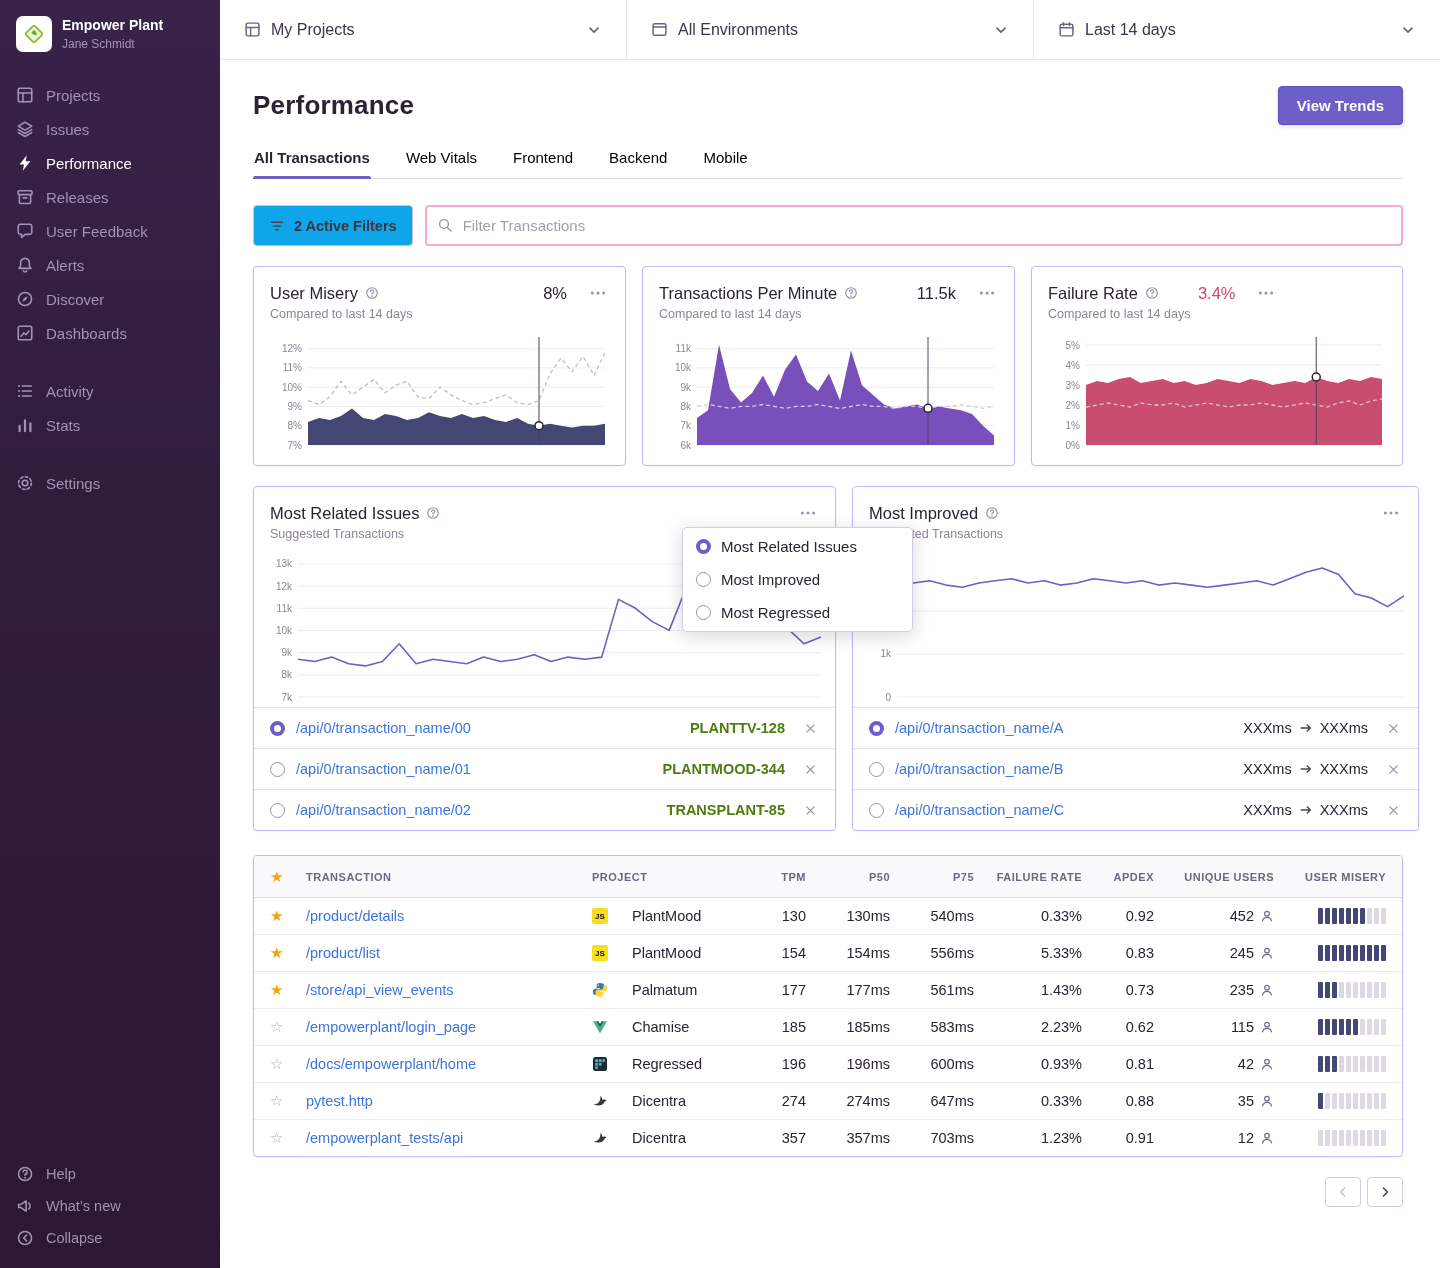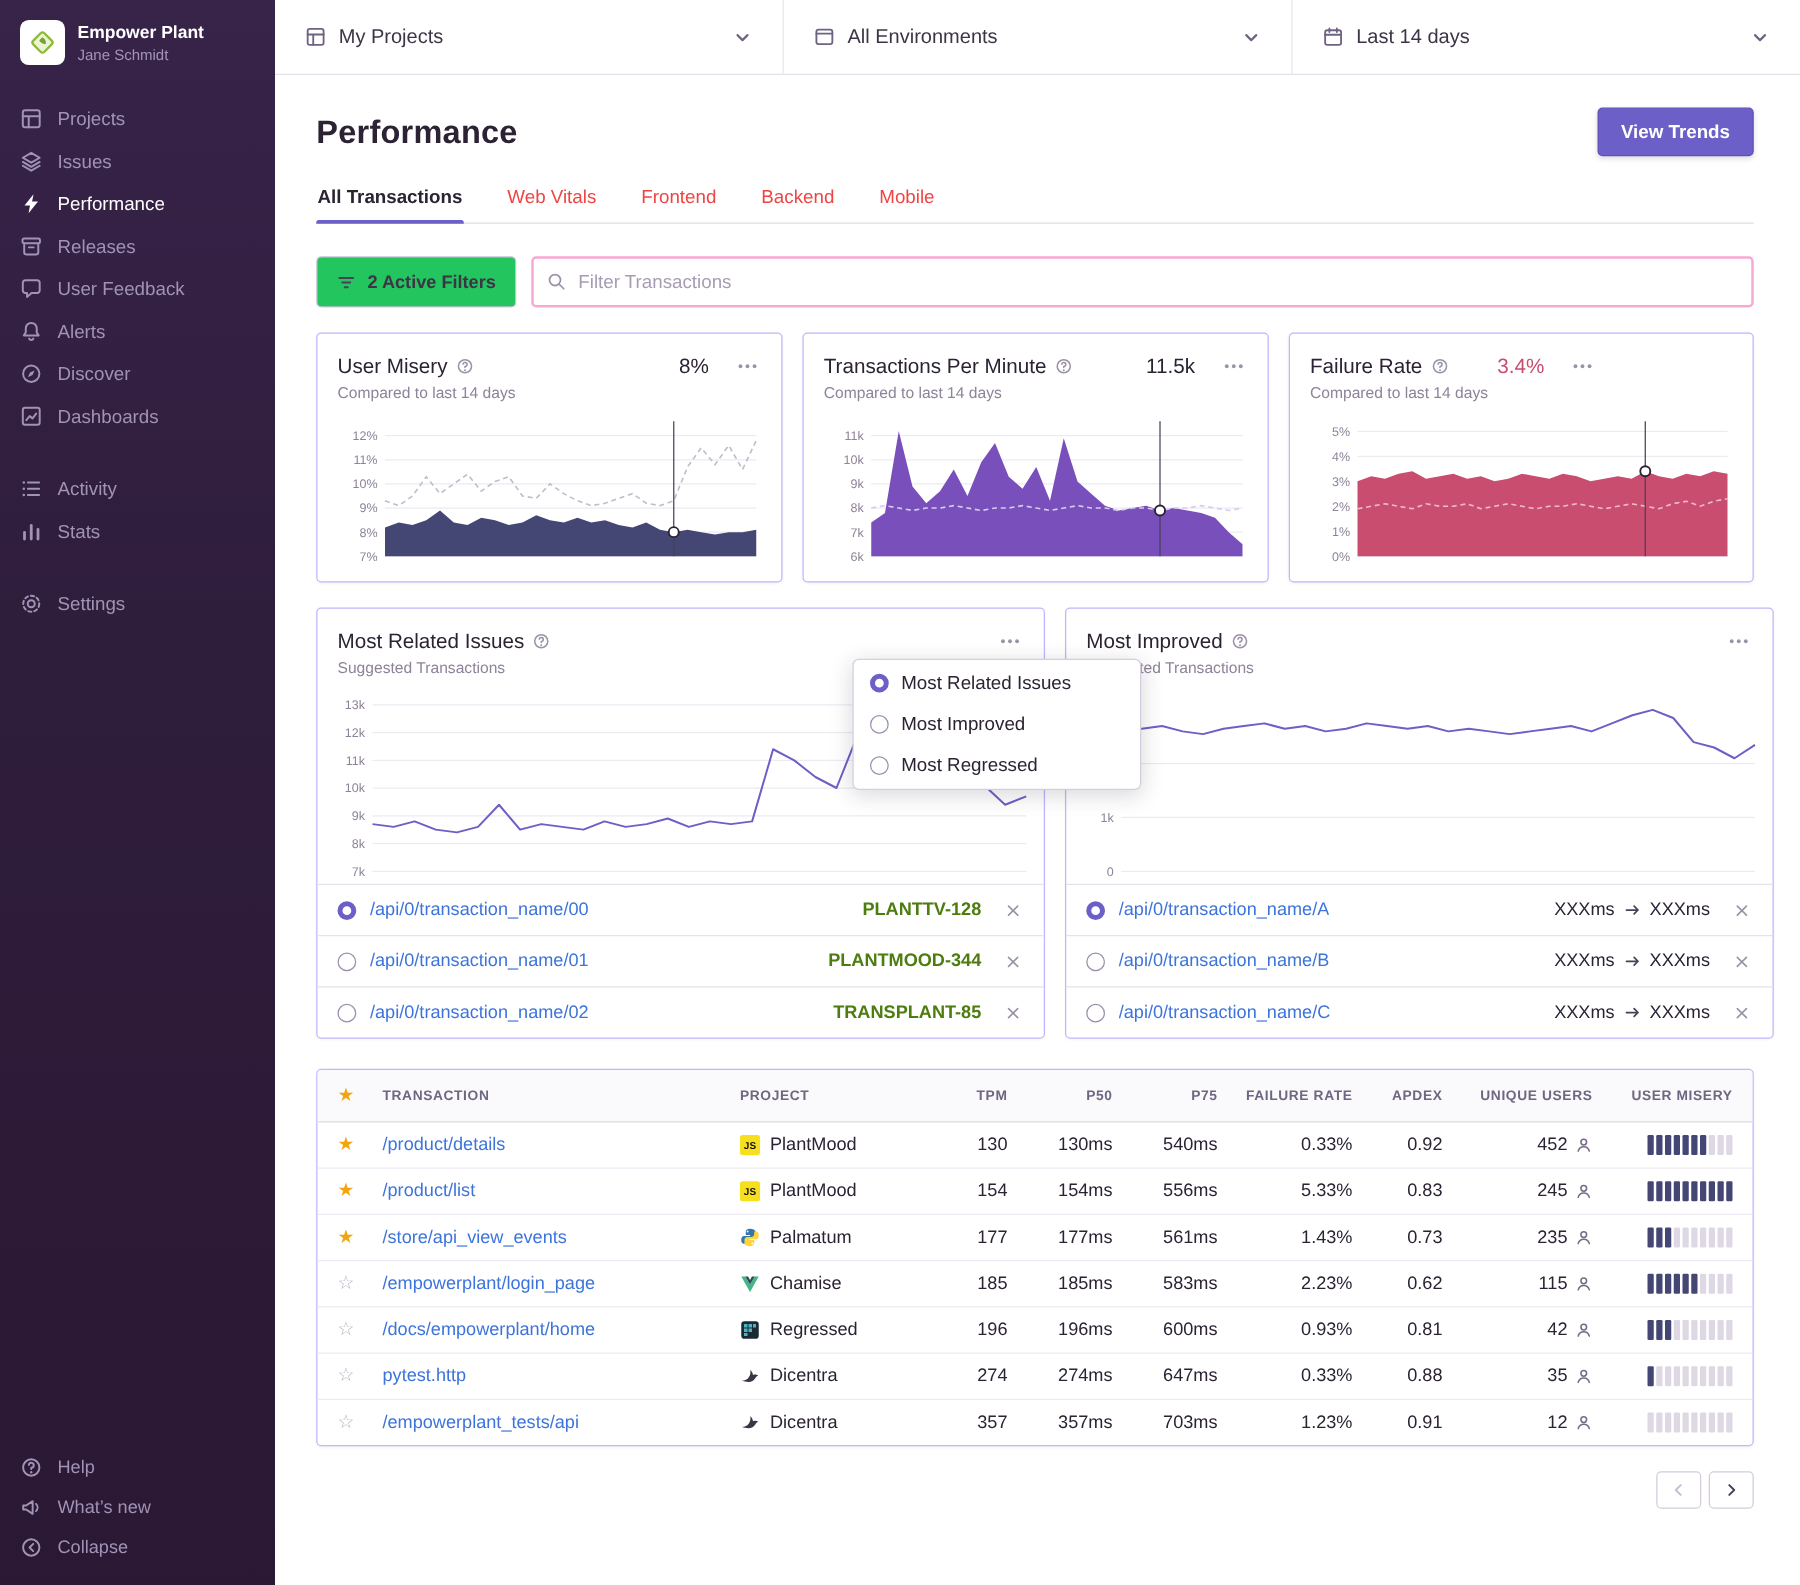--- a/index.html
+++ b/index.html
@@ -48,28 +48,28 @@
 
   .page-head { display:flex; align-items:center; justify-content:space-between; margin:6px 0 24px; }
   .page-title { font-size:26px; font-weight:700; color:#2B2233; letter-spacing:.2px; }
   .btn-primary {
     background:#6C5FC7; color:#fff; border:1px solid #5D50B8; border-radius:4px;
     font-size:15px; font-weight:700; padding:10px 18px; cursor:pointer;
     font-family:inherit; box-shadow:0 2px 4px rgba(43,34,51,.15);
   }
 
   .tabs { display:flex; gap:34px; border-bottom:1px solid #DFD9E5; }
-  .tab { padding:0 1px 12px; font-size:15px; color:#ef4444; cursor:pointer; position:relative; }
+  .tab { padding:0 1px 12px; font-size:15px; color:#000000; cursor:pointer; position:relative; }
   .tab.active { color:#2B2233; font-weight:600; }
   .tab.active::after { content:""; position:absolute; left:0; right:0; bottom:-1px; height:3px; background:#6C5FC7; border-radius:2px 2px 0 0; }
 
   .filter-row { display:flex; gap:12px; margin-top:26px; }
   .btn-filter {
     display:flex; align-items:center; gap:9px; height:41px; padding:0 15px;
-    background:#22c55e; border:1px solid #C9C0D4; border-radius:4px; cursor:pointer;
+    background:#0ea5e9; border:1px solid #C9C0D4; border-radius:4px; cursor:pointer;
     font-size:14.5px; font-weight:600; color:#3E3446; font-family:inherit; white-space:nowrap;
   }
   .btn-filter .ic { color:#4A4158; }
   .search-wrap { position:relative; flex:1; }
   .search-wrap .ic { position:absolute; left:12px; top:12px; color:#9C92A8; width:16px; height:16px; }
   .search-input {
     width:100%; height:41px; border:2px solid #f9a8d4; border-radius:4px;
     padding:0 12px 0 36px; font-size:15px; font-family:inherit; color:#2B2233; background:#fff;
   }
   .search-input::placeholder { color:#A79DB2; }
@@ -118,21 +118,21 @@
   .hcell { padding:13px 8px; font-size:11px; font-weight:700; letter-spacing:.5px; color:#6F6681; text-transform:uppercase; white-space:nowrap; }
   .cell { padding:10px 8px; font-size:14.5px; white-space:nowrap; overflow:hidden; text-overflow:ellipsis; }
   .c-star { padding-left:16px; }
   .num { text-align:right; }
   .last { padding-right:16px; }
   .trow { border-bottom:1px solid #EEE9F2; }
   .trow:last-child { border-bottom:none; }
   .star { font-size:15px; line-height:1; cursor:pointer; }
   .star.on { color:#F2A60E; }
   .star.off { color:#B8AEC2; }
-  .proj { display:flex; align-items:center; gap:8px; color:#2B2233; }
+  .proj { display:flex; align-items:center; gap:24px; color:#2B2233; }
   .pi { width:16px; height:16px; flex:none; display:inline-flex; align-items:center; justify-content:center; }
   .pi svg { width:16px; height:16px; display:block; }
   .pi-js { background:#F7DF1E; color:#111; font-size:8px; font-weight:700; border-radius:2px; }
   .users-cell { display:flex; align-items:center; justify-content:flex-end; gap:6px; }
   .users-cell .ic { width:14px; height:14px; color:#776B87; }
   .bars { display:flex; gap:2px; justify-content:flex-end; }
   .bar { width:5px; height:16px; border-radius:1px; background:#DED8E4; }
   .bar.fill { background:#444674; }
 
   .pager { display:flex; justify-content:flex-end; gap:6px; margin-top:20px; }

